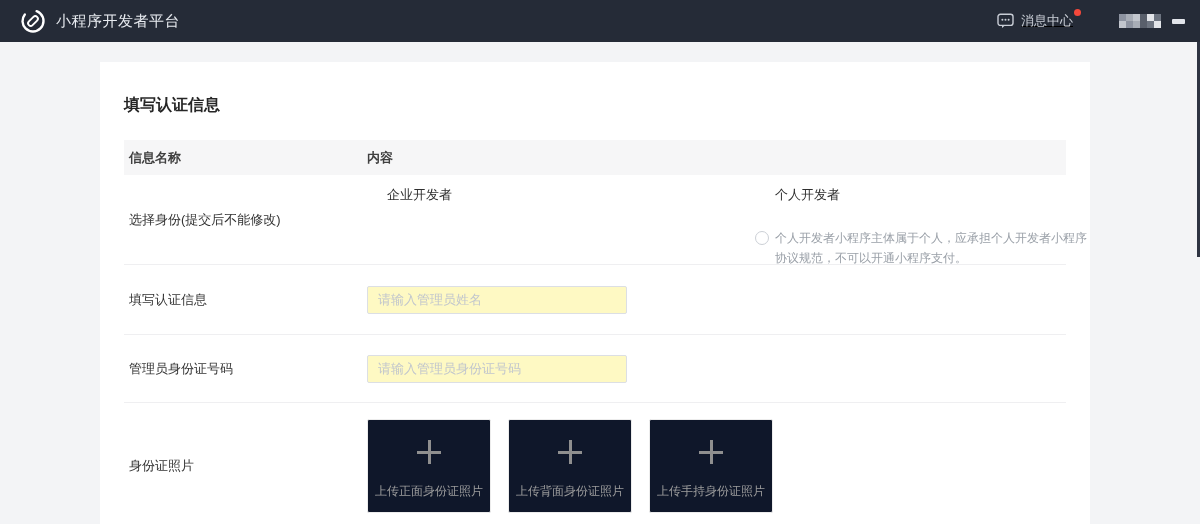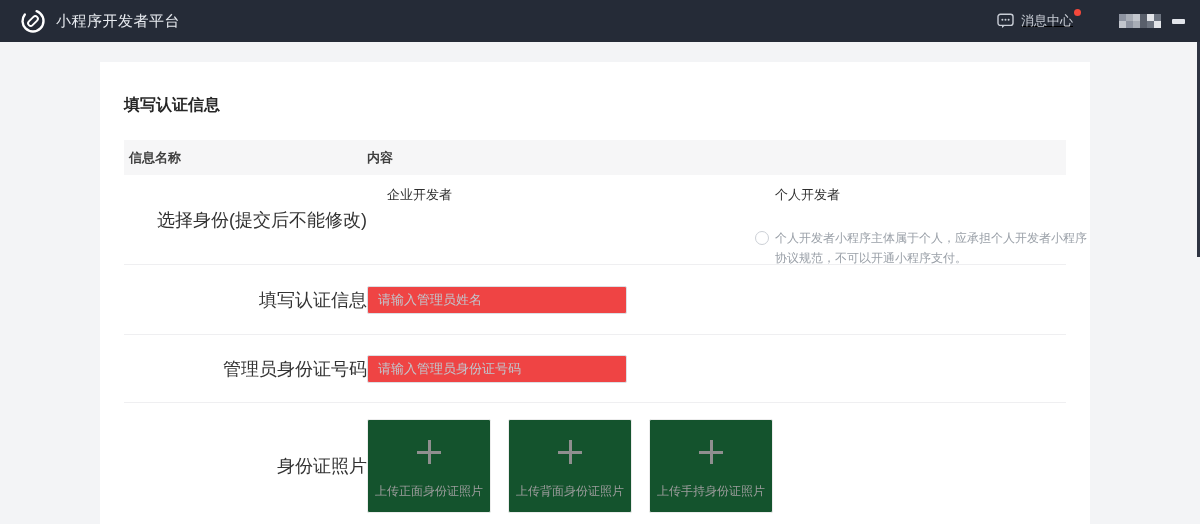--- a/index.html
+++ b/index.html
@@ -46,21 +46,21 @@
   .card-title { font-size:16px; font-weight:bold; color:#262626; padding-top:9px; margin-bottom:24px; }
 
   .thead {
     height:35px; background:#f6f6f7;
     display:flex; align-items:center;
     font-size:13px; font-weight:bold; color:#404040;
   }
   .thead .col-name { width:243px; padding-left:5px; }
 
   .trow { display:flex; align-items:center; border-bottom:1px solid #efeff1; }
-  .row-label { width:243px; padding-left:5px; font-size:18px; color:#333; flex:none;text-align:right; }
+  .row-label { width:243px; padding-left:5px; font-size:13px; color:#333; flex:none; }
   .row-content { flex:1; display:flex; align-items:center; }
 
   .row-identity { height:90px; }
   .row-identity .row-content { align-items:flex-start; padding-top:14px; }
   .row-input { height:70px; }
   .row-input2 { height:68px; }
   .row-photos { height:127px; }
 
   
   .option { margin-right:14px; }
@@ -79,28 +79,28 @@
     border-radius:50%; background:#2b7ce9;
   }
   .option-desc { font-size:12px; color:#9aa0a8; line-height:20px; }
 
   
   .text-input {
     width:260px; height:28px;
     border:1px solid #dcdfe4; border-radius:2px;
     padding:0 10px; font-size:13px; color:#333;
     font-family:"Liberation Sans","DejaVu Sans",sans-serif;
-    outline:none; background:#ef4444;
+    outline:none; background:#fef9c3;
   }
   .text-input::placeholder { color:#c1c6cd; }
 
   
   .upload-box {
     width:124px; height:94px; margin-right:17px;
-    background:#14532d; border:1px solid #ececec; border-radius:2px;
+    background:#0f172a; border:1px solid #ececec; border-radius:2px;
     position:relative; cursor:pointer;
   }
   .plus { position:absolute; left:50%; top:20px; width:24px; height:24px; transform:translateX(-50%); }
   .plus::before {
     content:""; position:absolute; left:10.5px; top:0; width:3px; height:24px; background:#8f8f8f;
   }
   .plus::after {
     content:""; position:absolute; top:10.5px; left:0; height:3px; width:24px; background:#8f8f8f;
   }
   .upload-label {

